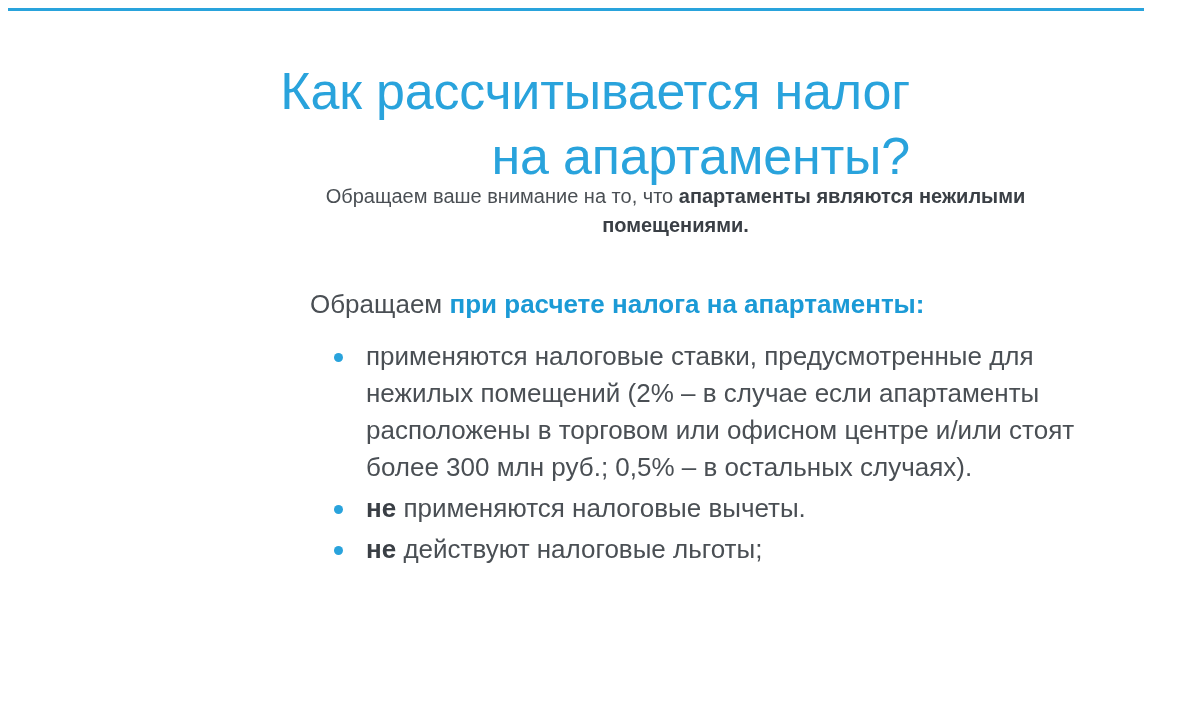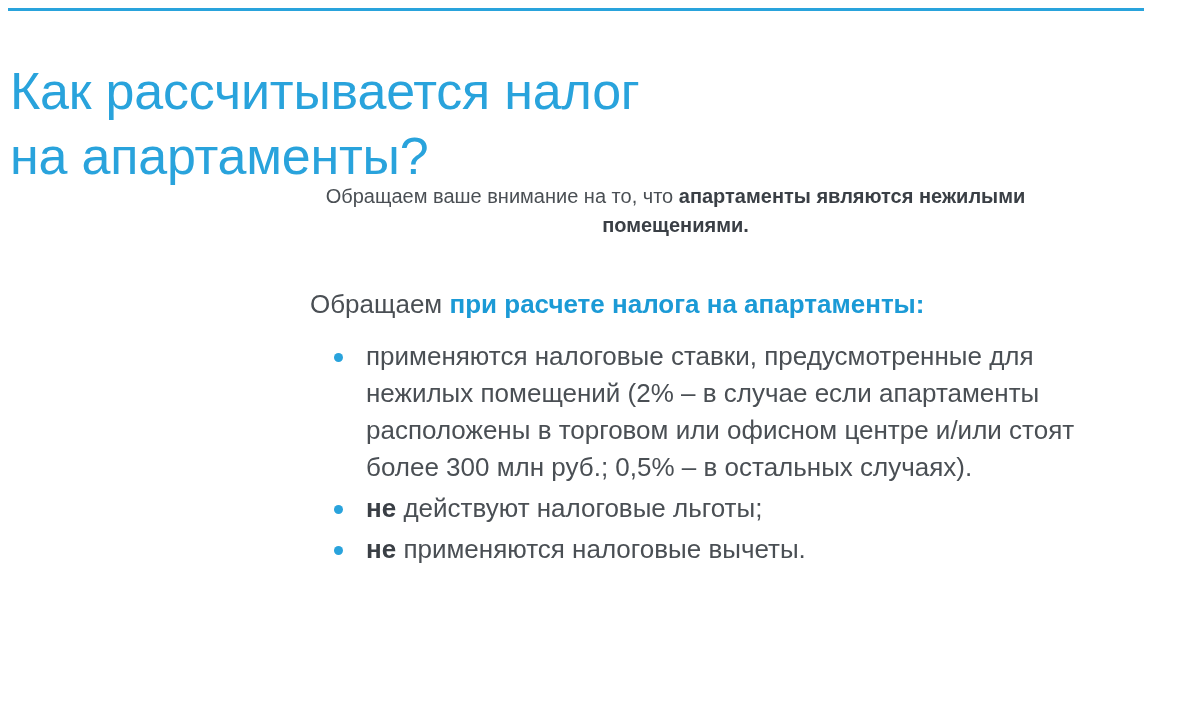--- a/index.html
+++ b/index.html
@@ -32,20 +32,21 @@
     position: absolute;
     top: 24px;
     left: 10px;
     width: 900px;
     color: #29a3dc;
     font-size: 52px;
     line-height: 1.25;
     font-weight: 400;
     letter-spacing: -0.2px;
     white-space: pre-line;
+    text-align: right;
   }
   .content {
     position: absolute;
     left: 310px;
     top: 182px;
     width: 830px;
   }
   .lead {
     font-size: 20px;
     line-height: 1.45;
@@ -115,21 +116,21 @@
 
     <p class="intro">
       <span>Обращаем </span><span class="hl">при расчете налога на апартаменты:</span>
     </p>
 
     <ul class="bullets">
       <li>
         <b></b><span>применяются налоговые ставки, предусмотренные для нежилых помещений (2% – в случае если апартаменты расположены в торговом или офисном центре и/или стоят более 300 млн руб.; 0,5% – в остальных случаях).</span>
       </li>
       <li>
-        <b>не</b><span> действуют налоговые льготы;</span>
+        <b>не</b><span> применяются налоговые вычеты.</span>
       </li>
       <li>
-        <b>не</b><span> применяются налоговые вычеты.</span>
+        <b>не</b><span> действуют налоговые льготы;</span>
       </li>
     </ul>
 
   </div>
 </div>
 
 </body></html>

